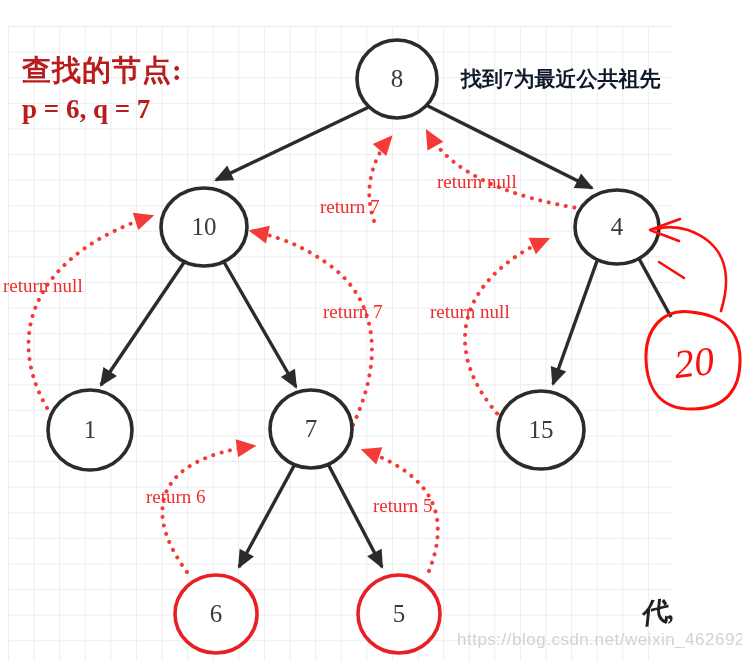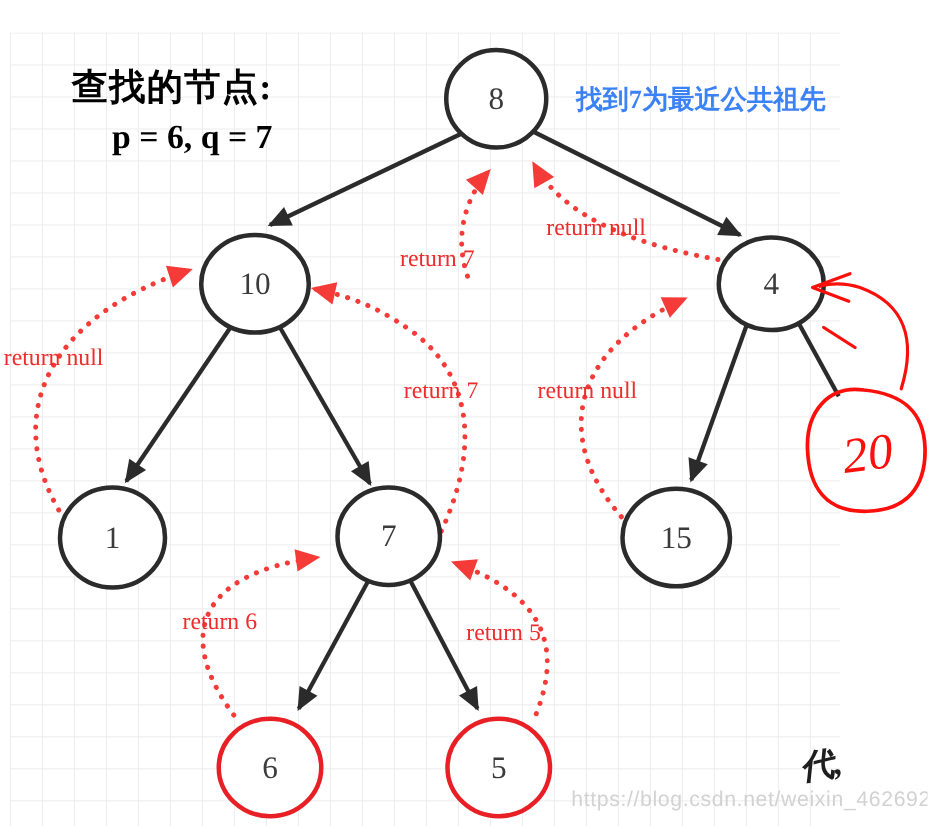--- a/index.html
+++ b/index.html
@@ -9,30 +9,30 @@
   }
   .grid{
     position:absolute;left:8px;top:26px;width:664px;height:635px;
     background-image:
       linear-gradient(#ececec 1px, transparent 1px),
       linear-gradient(90deg, #ececec 1px, transparent 1px);
     background-size:25.6px 25.6px;
   }
   svg.diagram{position:absolute;left:0;top:0;}
   .title-block{
-    position:absolute;left:22px;top:54px;width:196px;text-align:right;
-    color:#000000;line-height:1.15;
+    position:absolute;left:22px;top:54px;width:196px;text-align:left;
+    color:#b91c1c;line-height:1.15;
   }
   .title-line1{font-size:29px;font-weight:bold;letter-spacing:1px;
     font-family:"Liberation Serif","DejaVu Sans",serif;}
   .title-line2{font-size:27px;font-weight:bold;margin-top:7px;
     font-family:"Liberation Serif",serif;}
   .found-label{
     position:absolute;left:461px;top:65px;font-size:21px;font-weight:bold;
-    color:#3b82f6;font-family:"Liberation Serif","DejaVu Sans",serif;white-space:nowrap;
+    color:#0f172a;font-family:"Liberation Serif","DejaVu Sans",serif;white-space:nowrap;
   }
   .watermark{
     position:absolute;left:457px;top:630px;font-size:17px;color:#d2d2d2;
     font-family:"Liberation Sans",sans-serif;letter-spacing:.5px;white-space:nowrap;
   }
   .hand-note{
     position:absolute;left:640px;top:594px;font-size:27px;font-weight:bold;
     color:#1f1f1f;transform:rotate(-8deg);font-style:italic;
     font-family:"Liberation Serif","DejaVu Sans",serif;
   }

